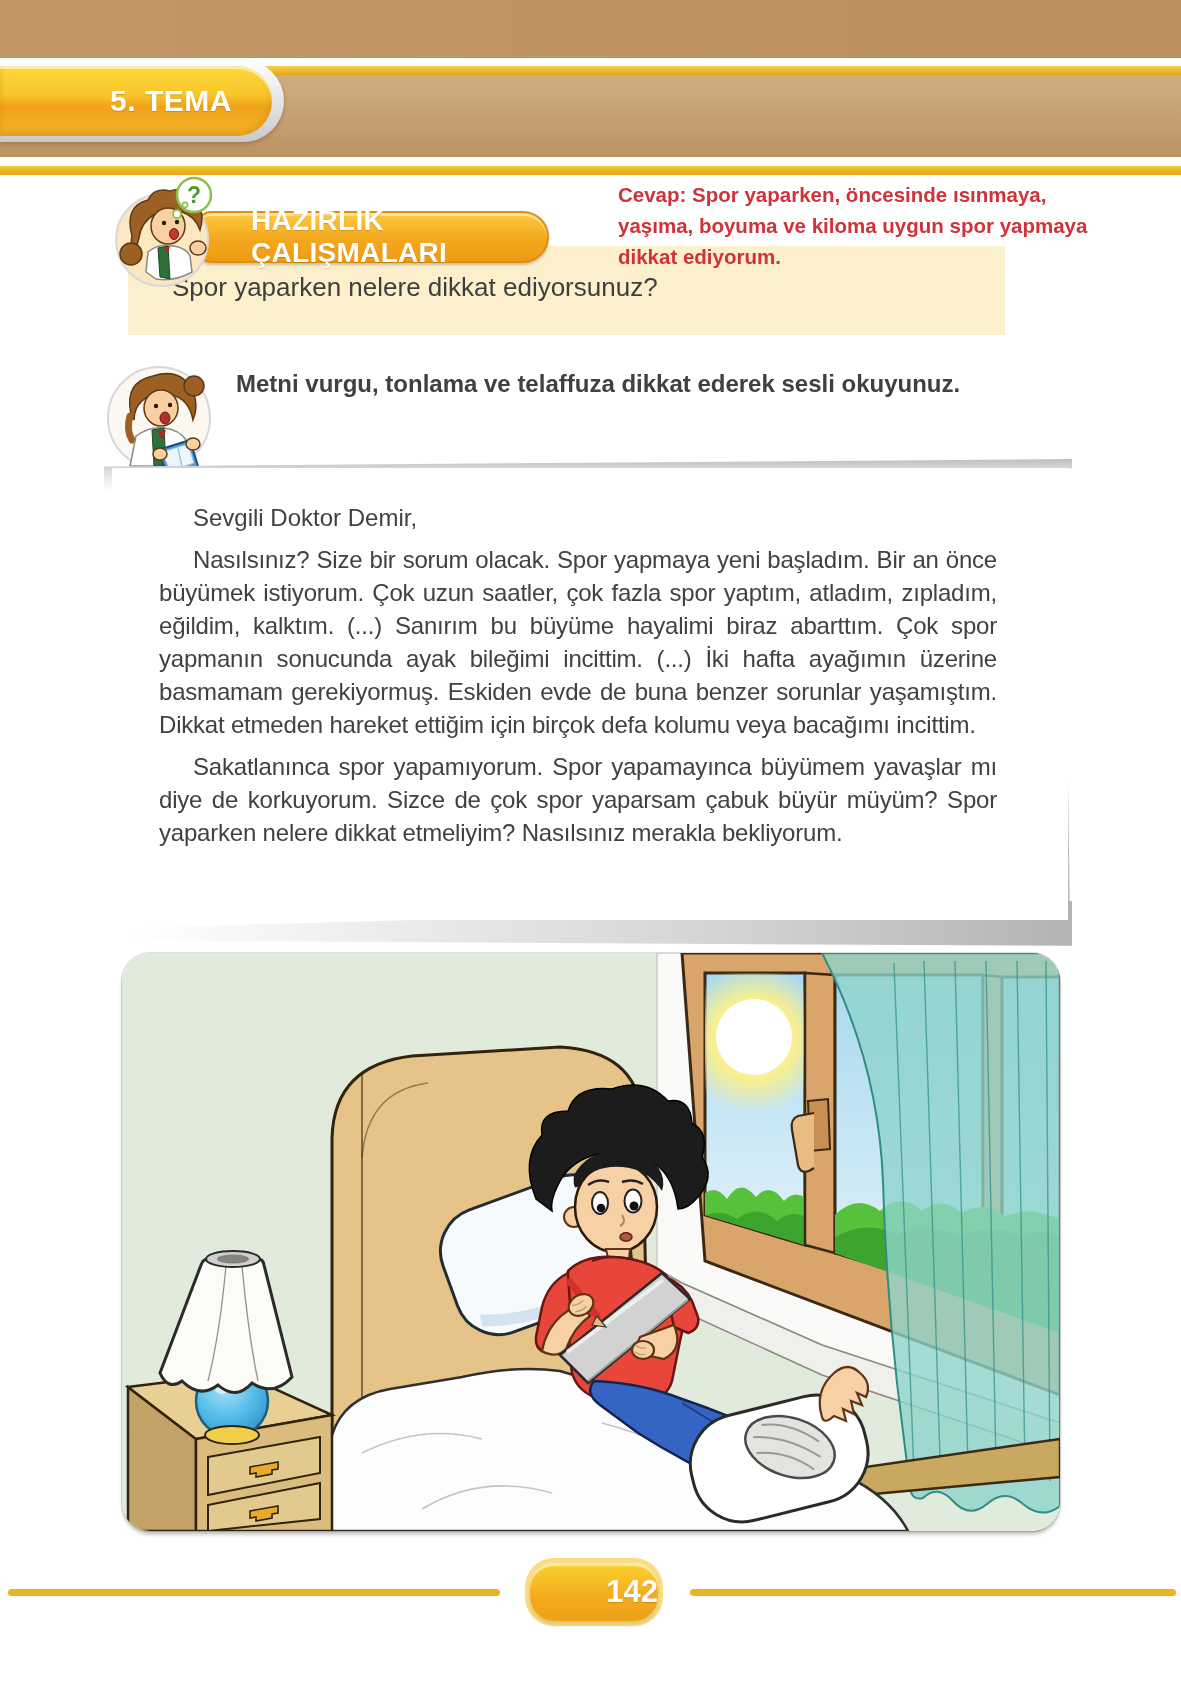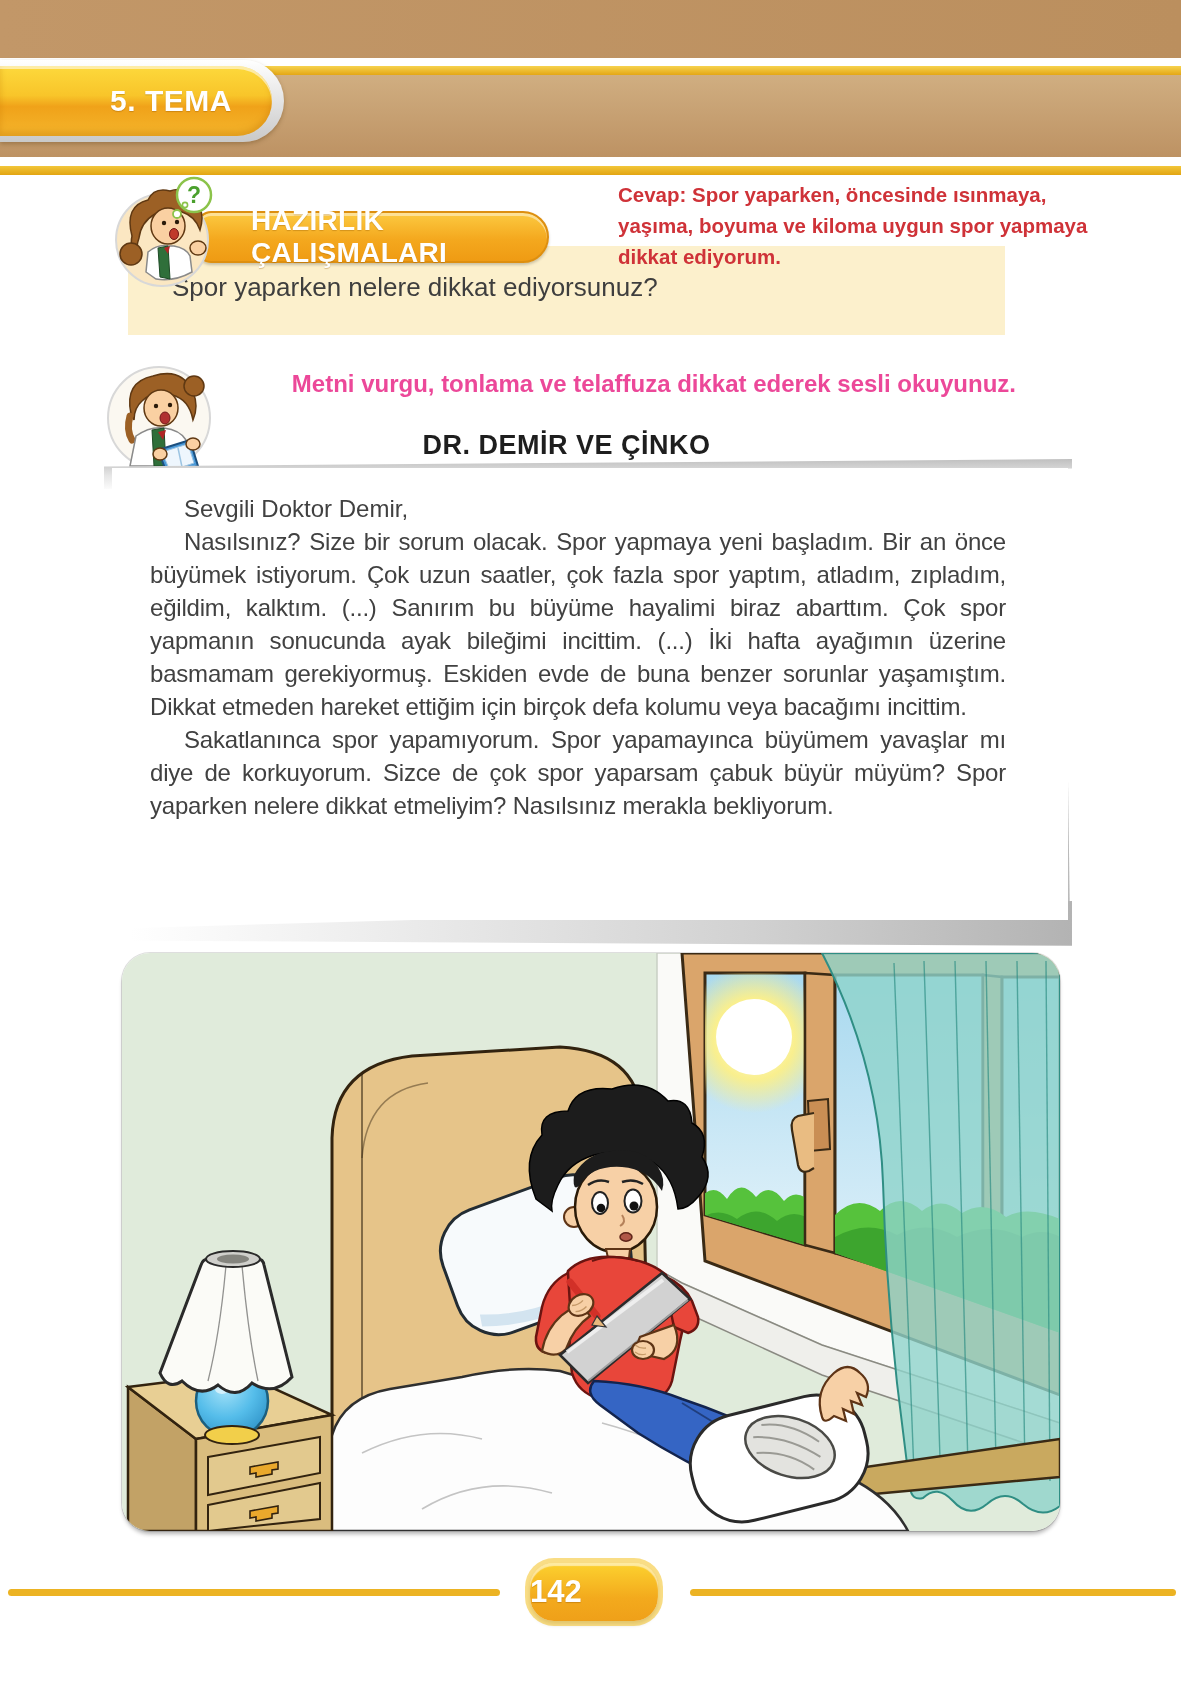--- a/index.html
+++ b/index.html
@@ -26,51 +26,51 @@
         background:linear-gradient(180deg,#fcca41 0%,#f4a81e 55%,#ef9b13 100%);
         border:2px solid #dd8f10;box-sizing:border-box;
         box-shadow:inset 0 3px 0 rgba(255,255,255,.45), 0 2px 3px rgba(0,0,0,.2);
         display:flex;align-items:center;justify-content:center;padding-left:52px;}
   .haz-banner span{color:#ffffff;font-weight:700;font-size:28px;letter-spacing:.3px;text-shadow:0 1px 1px rgba(150,90,0,.35);}
   .answer-red{position:absolute;left:618px;top:180px;width:482px;font-size:20.5px;line-height:1.5;
         font-weight:700;color:#cf3238;}
   .avatar1{position:absolute;left:108px;top:172px;width:126px;height:126px;}
   
   .avatar2{position:absolute;left:100px;top:354px;width:122px;height:136px;}
-  .read-instruction{position:absolute;left:236px;top:370px;width:780px;font-size:24px;font-weight:700;color:#ec4899;text-align:right;}
+  .read-instruction{position:absolute;left:236px;top:370px;width:780px;font-size:24px;font-weight:700;color:#404040;}
   .read-title{position:absolute;left:128px;top:430px;width:877px;text-align:center;font-size:27px;font-weight:700;
         color:#1e1e1e;letter-spacing:.5px;}
   
   .paper-top-edge{position:absolute;left:104px;top:459px;width:968px;height:30px;
         background:linear-gradient(180deg,#bfbfbf 0%,#e6e6e6 55%,#fbfbfb 100%);
         clip-path:polygon(0 25%,100% 0,100% 32%,0 100%);}
   .paper-right-edge{position:absolute;left:1006px;top:470px;width:64px;height:452px;
         background:linear-gradient(90deg,#ffffff 0%,#d6d6d6 55%,#b9b9b9 100%);
         clip-path:polygon(14% 0,90% 0,100% 100%,0 97%);}
   .paper-bottom-edge{position:absolute;left:130px;top:898px;width:942px;height:52px;
         background:linear-gradient(90deg,rgba(195,195,195,0) 0%,#d2d2d2 65%,#b3b3b3 100%);
         clip-path:polygon(0 58%,100% 6%,100% 92%,0 82%);}
   .paper{position:absolute;left:112px;top:468px;width:956px;height:452px;background:#ffffff;}
   .letter{position:absolute;left:150px;top:492px;width:856px;color:#414141;font-size:24px;line-height:33px;}
-  .letter p{margin:0;}
+  .letter p{margin:9px;}
   .letter .salutation{padding-left:34px;}
   .letter .para{text-align:justify;text-indent:34px;letter-spacing:-0.2px;}
   .letter .signature{text-align:right;padding-right:10px;}
   
   .illust{position:absolute;left:122px;top:953px;width:938px;height:578px;border-radius:28px;overflow:hidden;
         box-shadow:0 4px 4px -1px rgba(0,0,0,.3), 0 0 0 1px rgba(190,190,190,.5);}
   .illust svg{display:block;width:100%;height:100%;}
   
   .foot-line{position:absolute;top:1589px;height:7px;background:#ecb323;border-radius:4px;}
   .foot-line.l{left:8px;width:492px;}
   .foot-line.r{left:690px;width:486px;}
   .page-badge{position:absolute;left:530px;top:1563px;width:128px;height:58px;border-radius:24px;
         background:linear-gradient(180deg,#fcd22f 0%,#f3aa1d 60%,#efa019 100%);
         box-shadow:0 0 0 5px rgba(245,199,52,.6), inset 0 3px 1px rgba(255,255,255,.55), 0 3px 4px rgba(0,0,0,.25);
-        display:flex;align-items:center;justify-content:flex-start;}
+        display:flex;align-items:center;justify-content:flex-end;}
   .page-badge span{color:#fff;font-weight:700;font-size:31px;text-shadow:0 1px 1px rgba(150,90,0,.4);}
 </style>
 </head>
 <body>
 
 <div class="page">
 
   <div class="hdr-top"></div>
   <div class="stripe-w1"></div>
   <div class="stripe-g1"></div>
@@ -124,21 +124,20 @@
       <path d="M52,76 L64,74 L66,112 L54,112 Z" fill="#2f6f3a" stroke="#1d4a25" stroke-width="1"></path>
       <path d="M58,78 l8,-2 l-3,10 z" fill="#b02525"></path>
       <path d="M58,96 L90,86 L98,112 L68,122 Z" fill="#4a99d8" stroke="#1c4f7e" stroke-width="2"></path>
       <path d="M62,98 L88,90 L94,109 L70,117 Z" fill="#eef6fd" stroke="#9cc4e2" stroke-width="1"></path>
       <path d="M78,94 L82,113" stroke="#9cc4e2" stroke-width="1.5"></path>
       <ellipse cx="60" cy="100" rx="7" ry="6" fill="#fad0a2" stroke="#5f3812" stroke-width="1.5"></ellipse>
       <ellipse cx="93" cy="90" rx="7" ry="6" fill="#fad0a2" stroke="#5f3812" stroke-width="1.5"></ellipse>
     </svg>
   </div>
   <div class="read-instruction">Metni vurgu, tonlama ve telaffuza dikkat ederek sesli okuyunuz.</div>
-  <div class="read-title">DR. DEMİR VE ÇİNKO</div>
 
   <div class="paper-top-edge"></div>
   <div class="paper-right-edge"></div>
   <div class="paper-bottom-edge"></div>
   <div class="paper"></div>
   <div class="letter">
     <p class="salutation">Sevgili Doktor Demir,</p>
     <p class="para">Nasılsınız? Size bir sorum olacak. Spor yapmaya yeni başladım. Bir an önce büyümek istiyorum. Çok uzun saatler, çok fazla spor yaptım, atladım, zıpladım, eğildim, kalktım. (...) Sanırım bu büyüme hayalimi biraz abarttım. Çok spor yapmanın sonucunda ayak bileğimi incittim. (...) İki hafta ayağımın üzerine basmamam gerekiyormuş. Eskiden evde de buna benzer sorunlar yaşamıştım. Dikkat etmeden hareket ettiğim için birçok defa kolumu veya bacağımı incittim.</p>
     <p class="para">Sakatlanınca spor yapamıyorum. Spor yapamayınca büyümem yavaşlar mı diye de korkuyorum. Sizce de çok spor yaparsam çabuk büyür müyüm? Spor yaparken nelere dikkat etmeliyim? Nasılsınız merakla bekliyorum.</p>
   </div>

